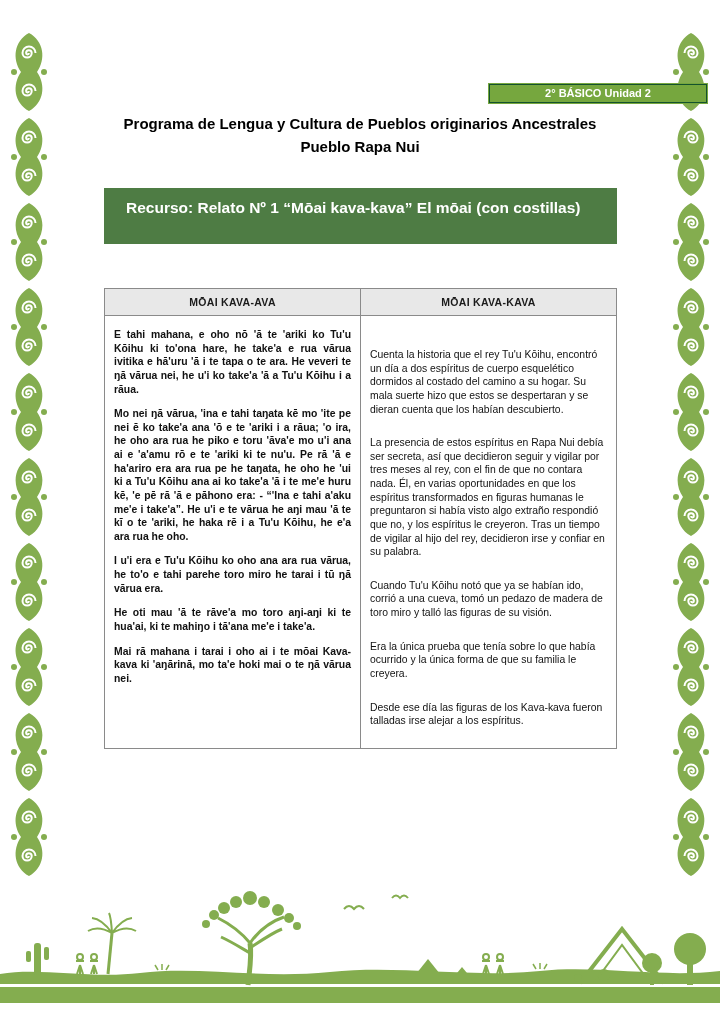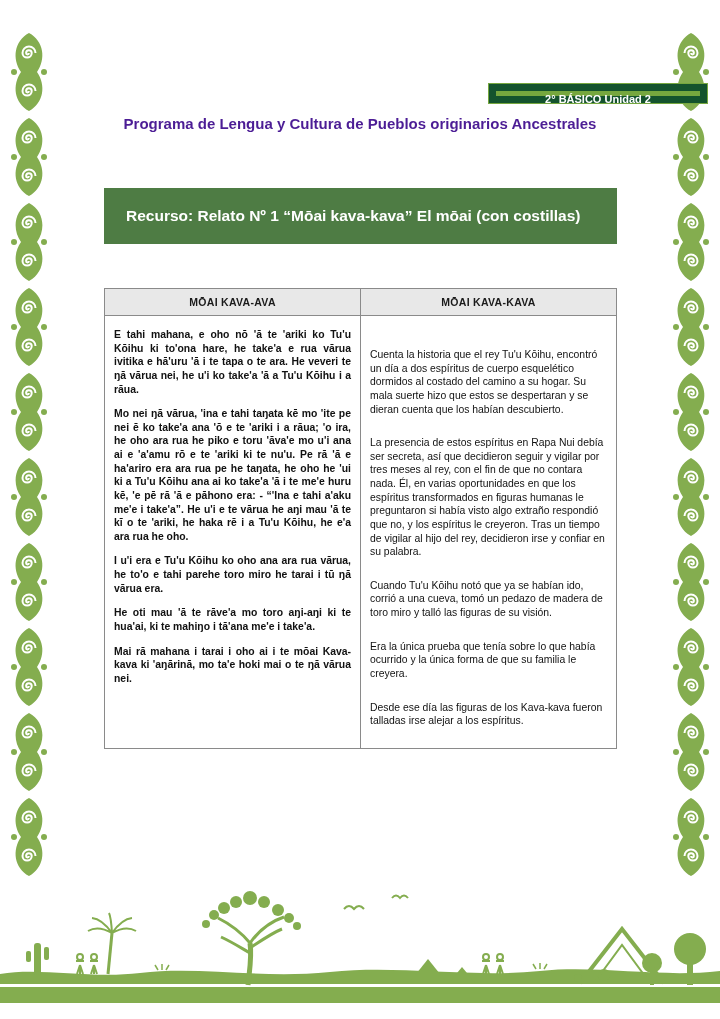--- a/index.html
+++ b/index.html
@@ -10,37 +10,37 @@
     background:#ffffff; overflow:hidden; margin:0 auto;
   }
   
   .side-border { position:absolute; top:30px; width:40px; height:852px; }
   .side-border.left  { left:9px; }
   .side-border.right { right:9px; transform:scaleX(-1); }
 
   
   .badge {
     position:absolute; top:84px; left:489px; width:218px; height:19px;
-    background:#76a73e; border:7px solid #14532d; outline:1px solid #76a73e;
+    background:#76a73e; border:1px solid #14532d; outline:1px solid #76a73e;
     color:#ffffff; font-size:11px; font-weight:bold;
     text-align:center; line-height:17px;
   }
 
   
   .doc-title {
     position:absolute; top:112px; left:60px; right:60px;
-    text-align:center; color:#4c1d95; font-weight:bold;
+    text-align:center; color:#000000; font-weight:bold;
     font-size:15px; line-height:1.55;
   }
 
   
   .resource-box {
     position:absolute; top:188px; left:104px; width:513px; min-height:56px;
     background:#4e7c44; color:#ffffff; font-weight:bold;
-    font-size:15.5px; line-height:1.6; padding:16px 18px 8px 22px;
+    font-size:15.5px; line-height:1.6; padding:8px 18px 8px 22px;
   }
 
   
   .story-table {
     position:absolute; top:288px; left:104px; width:513px;
     border-collapse:collapse; table-layout:fixed;
   }
   .story-table th, .story-table td { border:1px solid #8a8a8a; }
   .story-table th {
     background:#e8e8e8; font-size:10.5px; font-weight:bold;
@@ -94,20 +94,21 @@
     <use href="#koru-unit" y="510"></use>
       <use href="#koru-unit" y="595"></use>
       <use href="#koru-unit" y="680"></use>
     <use href="#koru-unit" y="765"></use>
   </svg>
 
   <div class="badge">2° BÁSICO Unidad 2</div>
 
   <div class="doc-title">
     <div>Programa de Lengua y Cultura de Pueblos originarios Ancestrales</div>
+    <div>Pueblo Rapa Nui</div>
   </div>
 
   <div class="resource-box">Recurso: Relato Nº 1 “Mōai kava-kava” El mōai (con costillas)</div>
 
   <table class="story-table">
     <thead>
       <tr>
         <th>MŌAI KAVA-AVA</th>
         <th>MŌAI KAVA-KAVA</th>
       </tr>

